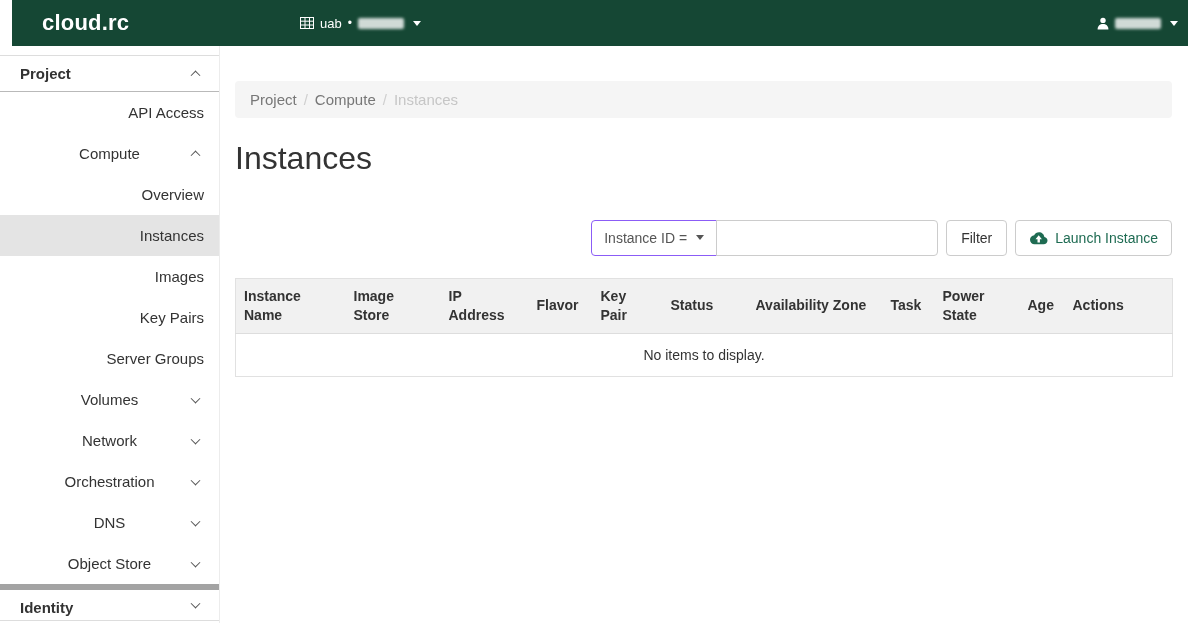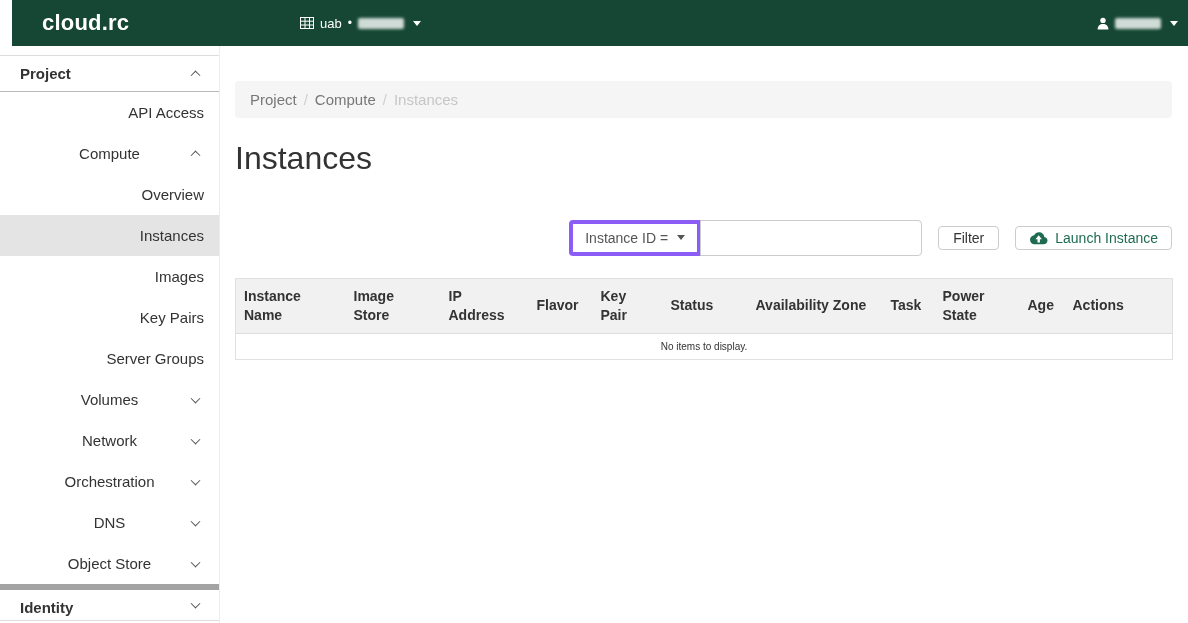--- a/index.html
+++ b/index.html
@@ -71,50 +71,50 @@
     padding: 10px 15px; font-size: 15px;
   }
   .breadcrumb .crumb-link { color: #777; text-decoration: none; cursor: pointer; }
   .breadcrumb .crumb-current { color: #c6c6c6; }
   .breadcrumb .sep { margin: 0 7px; color: #cfcfcf; }
 
   .page-title { margin: 22px 0 0 15px; font-size: 32px; font-weight: 400; color: #333; line-height: 1.15; }
 
   .toolbar { display: flex; justify-content: flex-end; align-items: center; margin: 43px 16px 0 15px; height: 36px; }
   .dd-btn {
-    height: 36px; padding: 0 12px; background: #fff; border: 4px solid #8b5cf6;
+    height: 36px; padding: 0 12px; background: #fff; border: 1px solid #8b5cf6;
     border-radius: 4px 0 0 4px; font-size: 14px; color: #555;
     display: flex; align-items: center; gap: 9px; cursor: pointer;
     font-family: "Liberation Sans", sans-serif;
   }
   .dd-btn .tri { width: 0; height: 0; border-left: 4px solid transparent; border-right: 4px solid transparent; border-top: 5px solid #555; }
   .filter-input {
     height: 36px; width: 222px; margin-left: -1px; border: 1px solid #ccc;
     border-radius: 0 4px 4px 0; padding: 0 10px; font-size: 14px; color: #333; outline: none;
     font-family: "Liberation Sans", sans-serif;
   }
   .btn {
-    height: 24px; margin-left: 16px; padding: 0 14px; background: #fff;
+    height: 36px; margin-left: 8px; padding: 0 14px; background: #fff;
     border: 1px solid #ccc; border-radius: 4px; font-size: 14px; color: #333;
     display: flex; align-items: center; gap: 7px; cursor: pointer;
     font-family: "Liberation Sans", sans-serif;
   }
   .btn.launch { color: #1E6B52; font-weight: 400; padding: 0 13px; }
 
   table.instances {
     margin: 22px 16px 0 15px; width: 937px; border-collapse: collapse;
     table-layout: fixed; border: 1px solid #e1e1e1;
   }
   table.instances thead th {
     background: #f1f1f1; border-bottom: 1px solid #ddd;
     padding: 8px; font-size: 14px; font-weight: 700; color: #333;
     text-align: left; vertical-align: middle; line-height: 1.35;
   }
   table.instances tbody td {
-    padding: 7px 8px; font-size: 10px; color: #333; text-align: center; background: #fff;
+    padding: 13px 8px; font-size: 14px; color: #333; text-align: center; background: #fff;
   }
 </style>
 </head>
 <body>
 
 <div class="navbar">
   <div class="brand">cloud.rc</div>
 
   <div class="ctx">
     <span style="display:inline-flex;">

